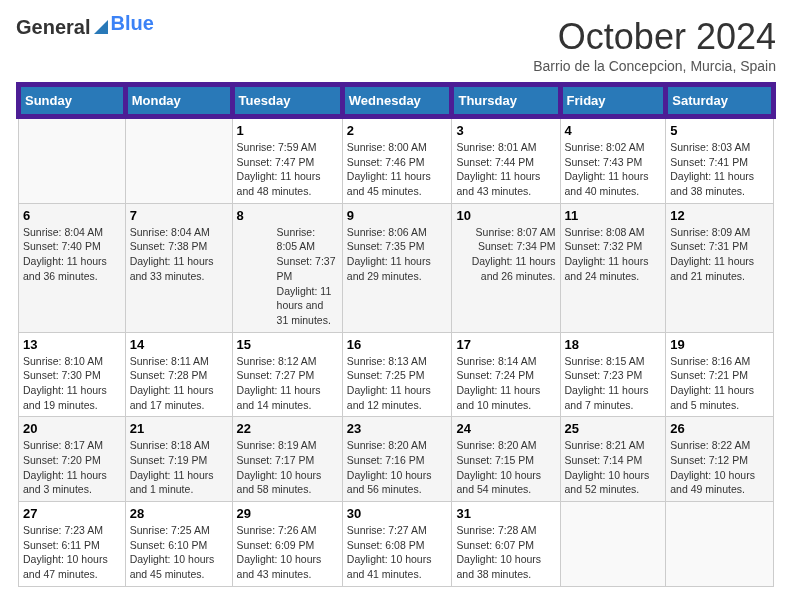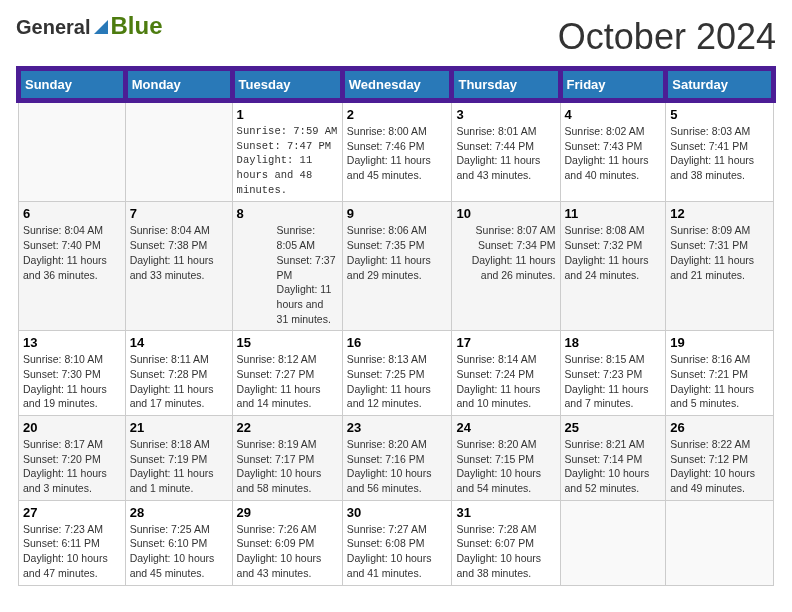--- a/index.html
+++ b/index.html
@@ -76,24 +76,25 @@
 <body>
 
 <div class="header">
   <div class="logo">
     <div class="logo-row">
       <span style="font-size:20px;font-weight:bold;color:#333;">General</span>
       <svg width="18" height="18" viewBox="0 0 18 18" style="margin-left:2px;margin-bottom:2px;">
         <polygon points="2,16 16,16 16,2" fill="#2979b8"></polygon>
       </svg>
     </div>
-    <span style="font-size:24px;font-weight:bold;color:#4d7c0f;margin-top:-4px;">Blue</span>
+    <span style="font-size:20px;font-weight:bold;color:#3b82f6;margin-top:-4px;">Blue</span>
   </div>
   <div class="title-block">
     <div style="font-size:36px;color:#333;">October 2024</div>
+    <div style="font-size:14px;color:#555;">Barrio de la Concepcion, Murcia, Spain</div>
   </div>
 </div>
 
 <table class="calendar">
   <thead>
     <tr>
     <th>Sunday</th>
         <th>Monday</th>
         <th>Tuesday</th>
         <th>Wednesday</th>
@@ -101,21 +102,21 @@
         <th>Friday</th>
         <th>Saturday</th>
       </tr>
   </thead>
   <tbody id="calendar-body">
   <tr>
         <td class="empty"></td>
         <td class="empty"></td>
         <td>
           <span class="day-num">1</span>
-          <div class="day-info" style="white-space: pre-line; font-family: Liberation Mono, monospace;">Sunrise: 7:59 AM
+          <div class="day-info" style="white-space: pre-line;">Sunrise: 7:59 AM
 Sunset: 7:47 PM
 Daylight: 11 hours and 48 minutes.</div>
         </td>
         <td>
           <span class="day-num">2</span>
           <div class="day-info" style="white-space: pre-line;">Sunrise: 8:00 AM
 Sunset: 7:46 PM
 Daylight: 11 hours and 45 minutes.</div>
         </td>
         <td>

